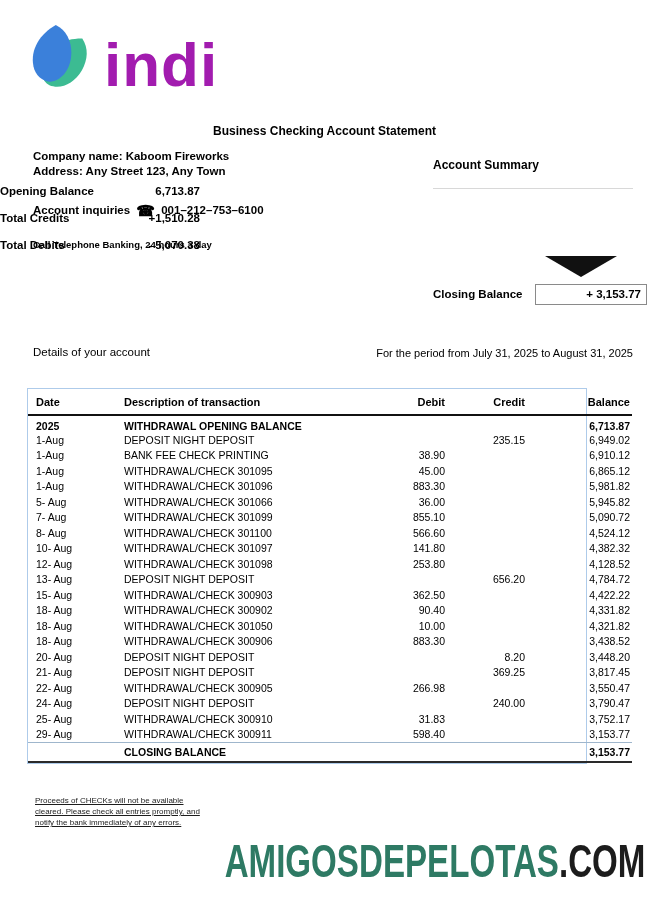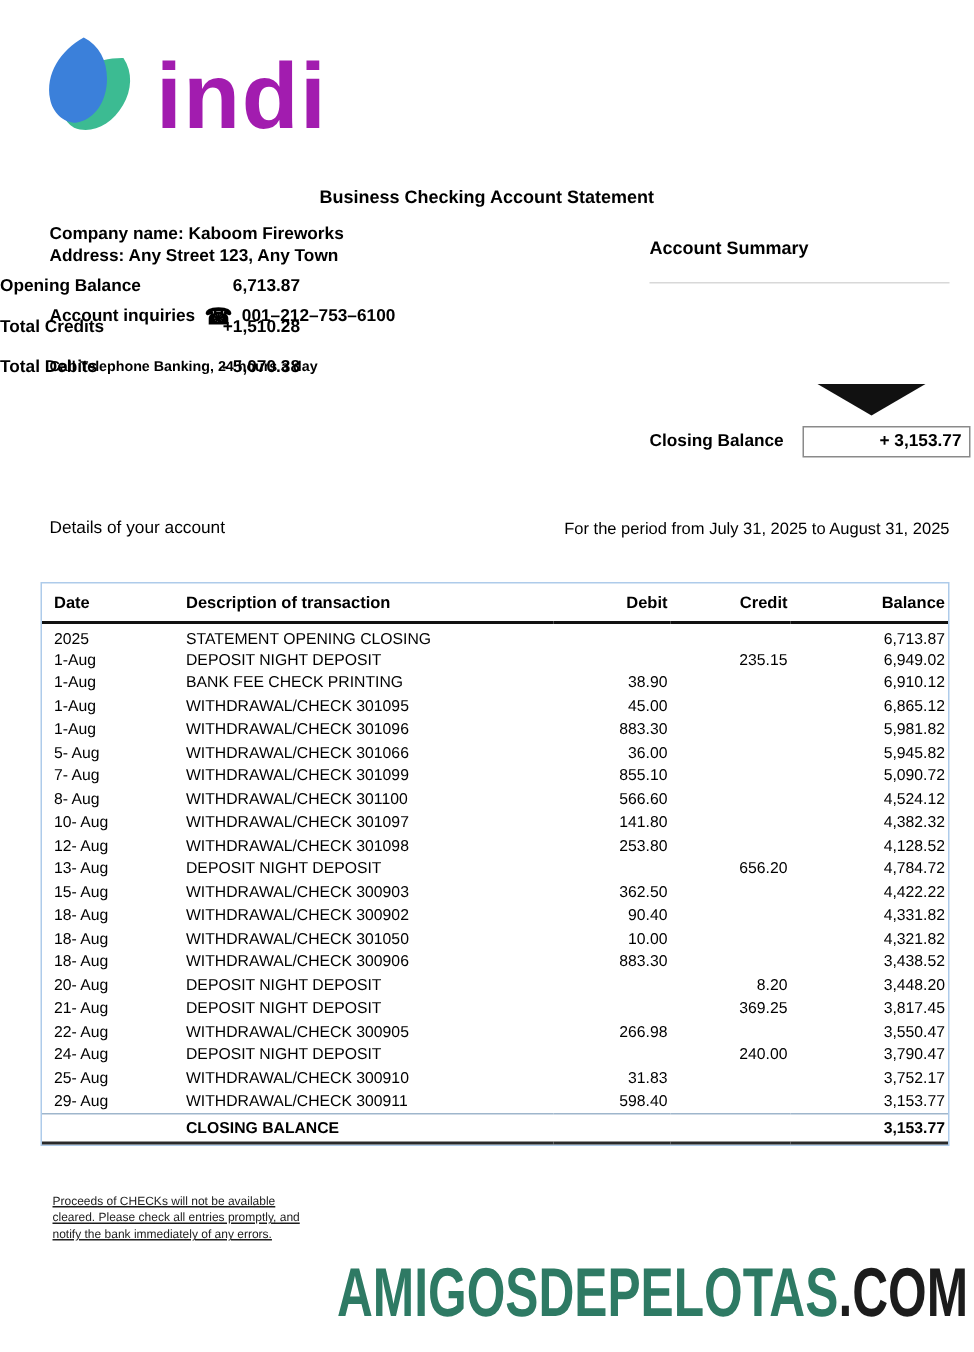--- a/index.html
+++ b/index.html
@@ -29,30 +29,30 @@
   .closing-label { position:absolute; left:433px; top:288px; font-size:11.5px; font-weight:bold; }
   .closing-box { position:absolute; left:535px; top:284px; width:112px; height:21px;
     border:1px solid #8a8a8a; font-size:11.5px; font-weight:bold; text-align:right;
     line-height:19px; padding-right:5px; }
 
   
   .details-heading { position:absolute; left:33px; top:346px; font-size:11.5px; font-weight:normal; }
   .period { position:absolute; right:16px; top:347px; font-size:11px; }
 
   
-  .txn-table-wrap { position:absolute; left:27px; top:388px; width:606px; border:1px solid #aecbea; background:#fff; }
+  .txn-table-wrap { position:absolute; left:27px; top:388px; width:560px; border:1px solid #aecbea; background:#fff; }
   table { border-collapse:collapse; width:100%; table-layout:fixed; }
   thead th { font-size:11px; font-weight:bold; text-align:left; height:26px; vertical-align:middle;
     border-bottom:2px solid #111; }
   tbody td { font-size:10.5px; height:15.5px; vertical-align:middle; white-space:nowrap; overflow:hidden; }
   td.date { padding-left:8px; }
   th.date-h { padding-left:8px; }
   td.debit, td.credit, td.balance { text-align:right; padding-right:2px; }
   th.debit-h, th.credit-h, th.balance-h { text-align:right; padding-right:2px; }
-  tr.bold-row td { font-weight:normal;margin-top:24px; }
+  tr.bold-row td { font-weight:bold;margin-top:24px; }
   tr.first-row td { padding-top:4px; }
   tr.closing-row td { font-weight:bold; border-top:1px solid #9fb6cc; border-bottom:2px solid #2a2a2a; height:20px; }
 
   
   .notice { position:absolute; left:35px; top:795px; font-size:8px; line-height:11px; color:#1c1c1c;text-decoration:underline; }
 
   
   .watermark { position:absolute; right:4px; top:834px; font-size:46px; font-weight:800;
     letter-spacing:0px; transform:scaleX(0.72); transform-origin:right center; white-space:nowrap; }
   .wm-main { color:#2e7a64; }
@@ -122,21 +122,21 @@
           <th class="date-h">Date</th>
           <th>Description of transaction</th>
           <th class="debit-h">Debit</th>
           <th class="credit-h">Credit</th>
           <th class="balance-h">Balance</th>
         </tr>
       </thead>
       <tbody>
           <tr class="bold-row first-row">
             <td class="date">2025</td>
-            <td class="desc">STATEMENT OPENING CLOSING</td>
+            <td class="desc">WITHDRAWAL OPENING BALANCE</td>
             <td class="debit"></td>
             <td class="credit"></td>
             <td class="balance">6,713.87</td>
           </tr>
           <tr>
             <td class="date">1-Aug</td>
             <td class="desc">DEPOSIT NIGHT DEPOSIT</td>
             <td class="debit"></td>
             <td class="credit">235.15</td>
             <td class="balance">6,949.02</td>

